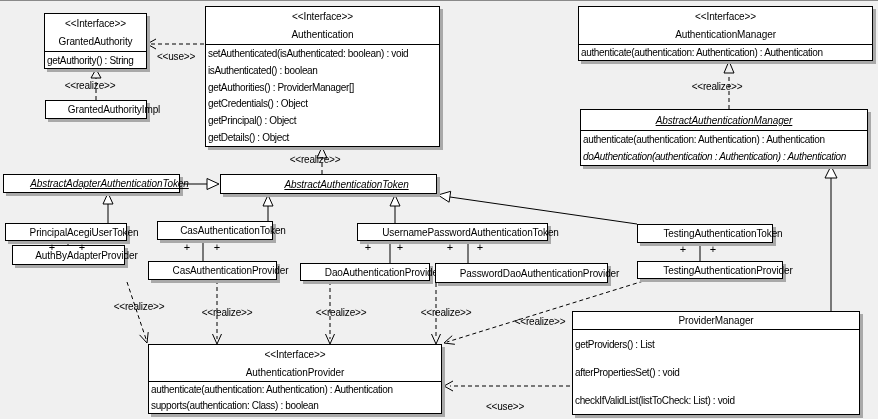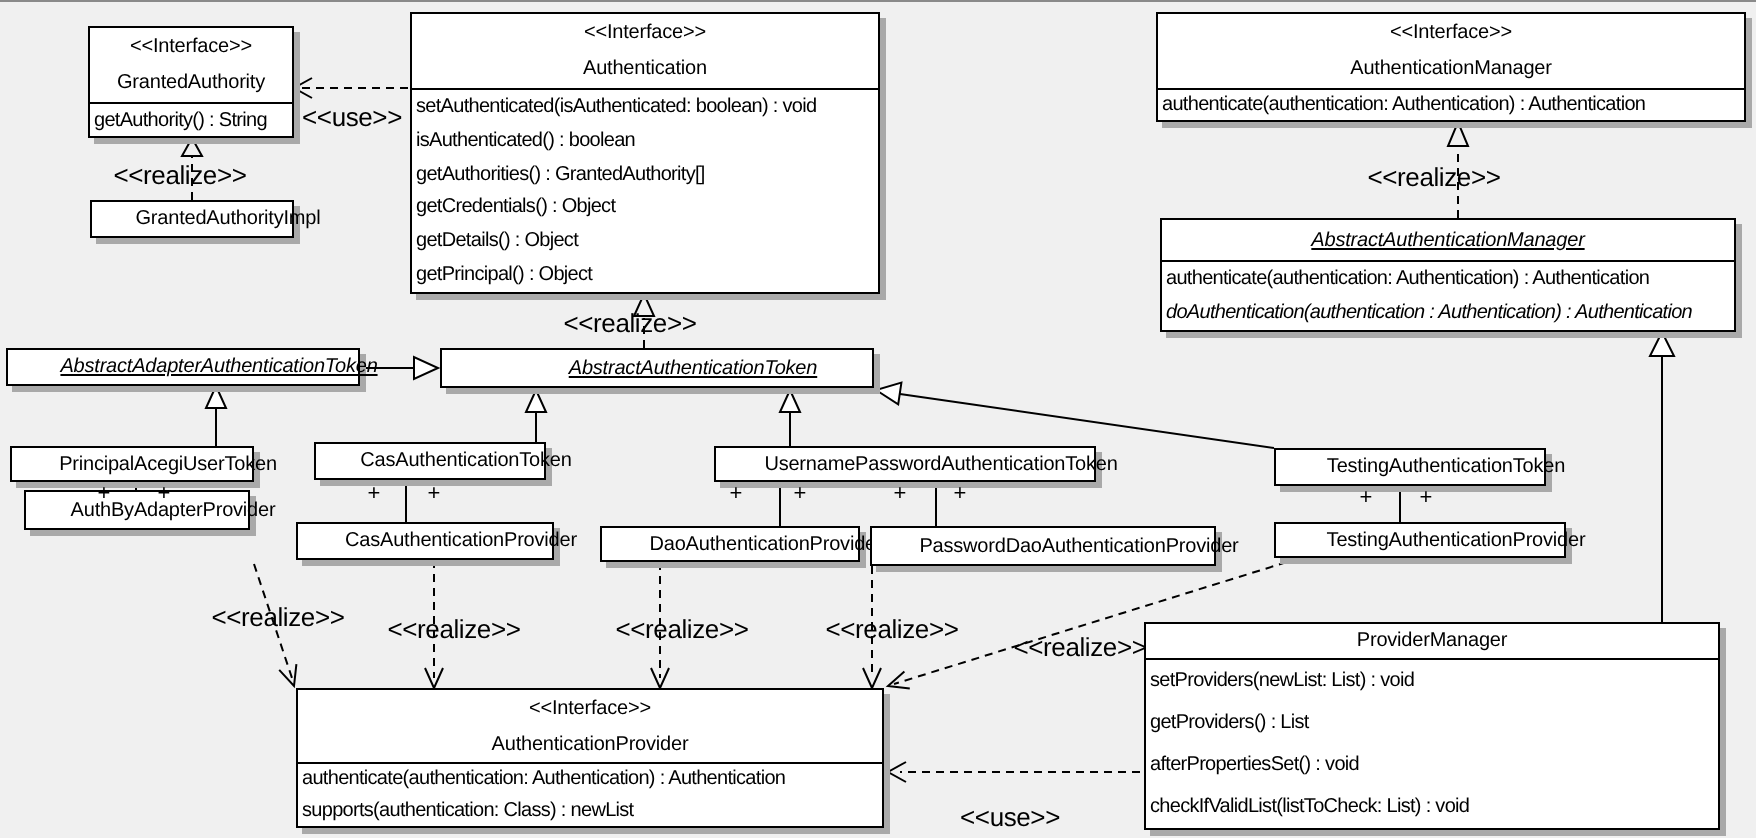--- a/index.html
+++ b/index.html
@@ -29,21 +29,21 @@
   .rows{display:flex;flex-direction:column;flex:1;}
   .row{
     flex:1;display:flex;align-items:center;padding-left:2px;
     white-space:nowrap;overflow:visible;letter-spacing:-0.35px;
   }
   .solo{align-items:center;justify-content:center;text-align:center;padding-left:36px;}
   .solo .cname{white-space:nowrap;}
   .abs .cname{font-style:italic;text-decoration:underline;}
   .row.it{font-style:italic;}
   .edge-label{
-    position:absolute;z-index:3;font-size:13px;color:#000;
+    position:absolute;z-index:3;font-size:10px;color:#000;
     text-align:center;white-space:nowrap;letter-spacing:-0.2px;
   }
   .plus{
     position:absolute;z-index:3;width:12px;height:12px;line-height:12px;
     font-size:11px;text-align:center;color:#000;
   }
 </style>
 </head>
 <body>
 
@@ -117,24 +117,24 @@
   </div>
 
   <div class="box" style="left:205px;top:5px;width:235px;height:141px">
     <div class="hdr" style="height:37px">
       <span>&lt;&lt;Interface&gt;&gt;</span>
       <span class="cname">Authentication</span>
     </div>
     <div class="rows">
       <div class="row">setAuthenticated(isAuthenticated: boolean) : void</div>
       <div class="row">isAuthenticated() : boolean</div>
-      <div class="row">getAuthorities() : GrantedAuthority[]</div>
+      <div class="row">getAuthorities() : ProviderManager[]</div>
       <div class="row">getCredentials() : Object</div>
+      <div class="row">getPrincipal() : Object</div>
       <div class="row">getDetails() : Object</div>
-      <div class="row">getPrincipal() : Object</div>
     </div>
   </div>
 
   <div class="box" style="left:578px;top:5px;width:295px;height:55px">
     <div class="hdr" style="height:37px">
       <span>&lt;&lt;Interface&gt;&gt;</span>
       <span class="cname">AuthenticationManager</span>
     </div>
     <div class="rows">
       <div class="row">authenticate(authentication: Authentication) : Authentication</div>
@@ -195,30 +195,29 @@
     <span class="cname">TestingAuthenticationProvider</span>
   </div>
 
   <div class="box" style="left:148px;top:343px;width:294px;height:70px">
     <div class="hdr" style="height:36px">
       <span>&lt;&lt;Interface&gt;&gt;</span>
       <span class="cname">AuthenticationProvider</span>
     </div>
     <div class="rows">
       <div class="row">authenticate(authentication: Authentication) : Authentication</div>
-      <div class="row">supports(authentication: Class) : newList</div>
+      <div class="row">supports(authentication: Class) : boolean</div>
     </div>
   </div>
 
   <div class="box" style="left:572px;top:310px;width:288px;height:104px">
     <div class="hdr" style="height:17px">
       <span class="cname">ProviderManager</span>
     </div>
     <div class="rows">
-      <div class="row">setProviders(newList: List) : void</div>
       <div class="row">getProviders() : List</div>
       <div class="row">afterPropertiesSet() : void</div>
       <div class="row">checkIfValidList(listToCheck: List) : void</div>
     </div>
   </div>
 
   <div class="edge-label" style="left:150px;top:50px;width:52px">&lt;&lt;use&gt;&gt;</div>
   <div class="edge-label" style="left:56px;top:79px;width:68px">&lt;&lt;realize&gt;&gt;</div>
   <div class="edge-label" style="left:281px;top:153px;width:68px">&lt;&lt;realize&gt;&gt;</div>
   <div class="edge-label" style="left:683px;top:80px;width:68px">&lt;&lt;realize&gt;&gt;</div>

